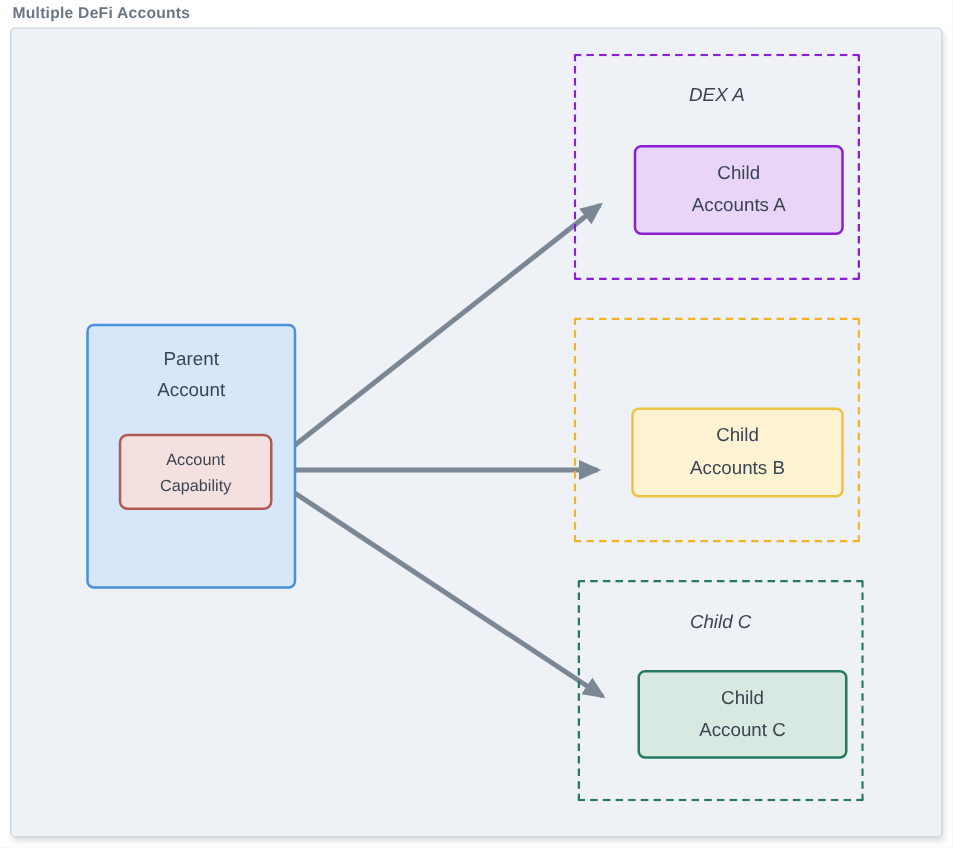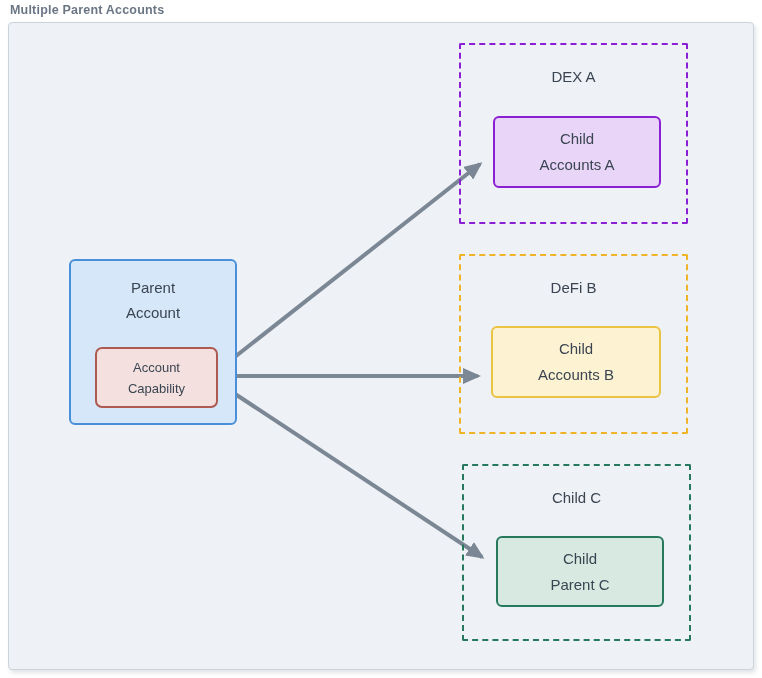--- a/index.html
+++ b/index.html
@@ -29,63 +29,63 @@
     border-radius:4px;
     box-shadow:2px 3px 4px rgba(90,105,120,.18);
   }
   .arrows{position:absolute; left:0; top:0; pointer-events:none;}
   .arrows line{stroke:var(--arrow); stroke-width:4;}
 
   .node-text{color:var(--ink); text-align:center;}
   .node-text span{display:block;}
 
   .parent-box{
-    position:absolute; left:60px; top:236px; width:168px; height:166px;
+    position:absolute; left:60px; top:236px; width:168px; height:212px;
     background:var(--parent-fill);
     border:2px solid var(--parent-border);
     border-radius:6px;
   }
   .parent-label{position:absolute; left:0; top:14px; width:100%;
     font-size:15px; font-weight:500; line-height:25px;}
   .capability-box{
     position:absolute; left:24px; top:86px; width:123px; height:61px;
     background:var(--cap-fill);
     border:2px solid var(--cap-border);
     border-radius:7px;
     display:flex; align-items:center; justify-content:center;
   }
   .capability-label{font-size:13px; font-weight:500; line-height:21px;}
 
   .group{
     position:absolute; width:229px; border-radius:2px;
   }
   .group-title{
     position:absolute; left:0; top:23px; width:100%;
-    text-align:center; font-size:15px; font-weight:500; color:var(--ink);
+    text-align:center; font-size:15px; font-weight:500; color:var(--ink);font-style:italic;
   }
   .child-box{
     position:absolute; width:168px; height:72px;
     border-radius:6px;
-    display:flex; align-items:center; justify-content:center;
+    display:flex; align-items:center; justify-content:center;margin-left:14px;
   }
   .child-label{font-size:15px; font-weight:500; line-height:26px;}
 
   .group-a{left:450px; top:20px; height:181px; border:2px dashed var(--purple);}
   .group-a .child-box{left:32px; top:71px; background:var(--child-a-fill); border:2px solid var(--purple);}
 
   .group-b{left:450px; top:231px; height:180px; border:2px dashed var(--gold);}
   .group-b .child-box{left:30px; top:70px; width:170px; background:var(--child-b-fill); border:2px solid var(--gold-border);}
 
   .group-c{left:453px; top:441px; height:177px; border:2px dashed var(--green);}
   .group-c .child-box{left:32px; top:70px; height:71px; background:var(--child-c-fill); border:2px solid var(--green);}
 </style>
 </head>
 <body>
 
-<div class="diagram-title">Multiple Parent Accounts</div>
+<div class="diagram-title">Multiple DeFi Accounts</div>
 
 <div class="canvas">
 
   <svg class="arrows" width="746" height="648" viewBox="0 0 746 648" aria-hidden="true">
     <defs>
       <marker id="ah" markerUnits="userSpaceOnUse" markerWidth="20" markerHeight="16" refX="15" refY="8" orient="auto">
         <path d="M0,0 L18,8 L0,16 z" fill="#7b8794"></path>
       </marker>
     </defs>
     <line x1="208" y1="348" x2="471" y2="141" marker-end="url(#ah)"></line>
@@ -110,32 +110,31 @@
     <div class="group-title">DEX A</div>
     <div class="child-box">
       <div class="child-label node-text">
         <span>Child</span>
         <span>Accounts A</span>
       </div>
     </div>
   </div>
 
   <div class="group group-b">
-    <div class="group-title">DeFi B</div>
     <div class="child-box">
       <div class="child-label node-text">
         <span>Child</span>
         <span>Accounts B</span>
       </div>
     </div>
   </div>
 
   <div class="group group-c">
     <div class="group-title">Child C</div>
     <div class="child-box">
       <div class="child-label node-text">
         <span>Child</span>
-        <span>Parent C</span>
+        <span>Account C</span>
       </div>
     </div>
   </div>
 
 </div>
 
 </body></html>

